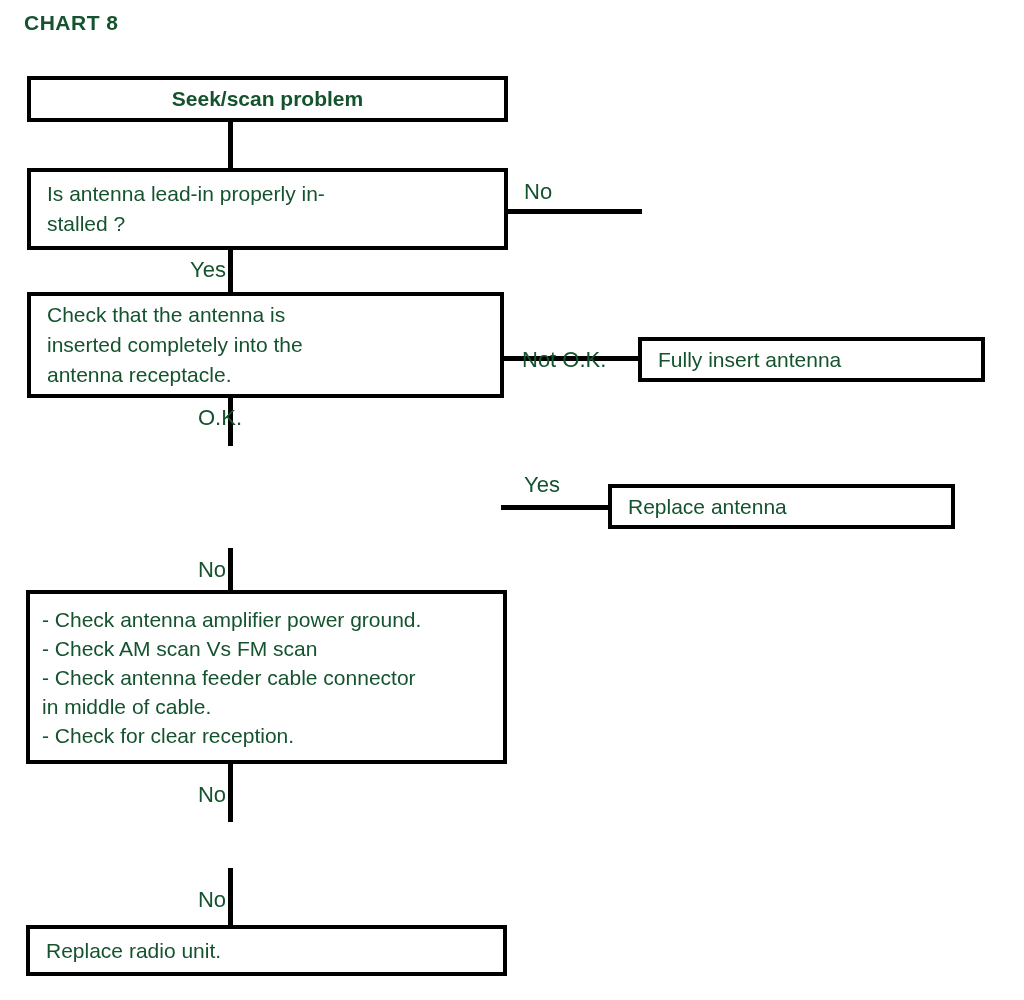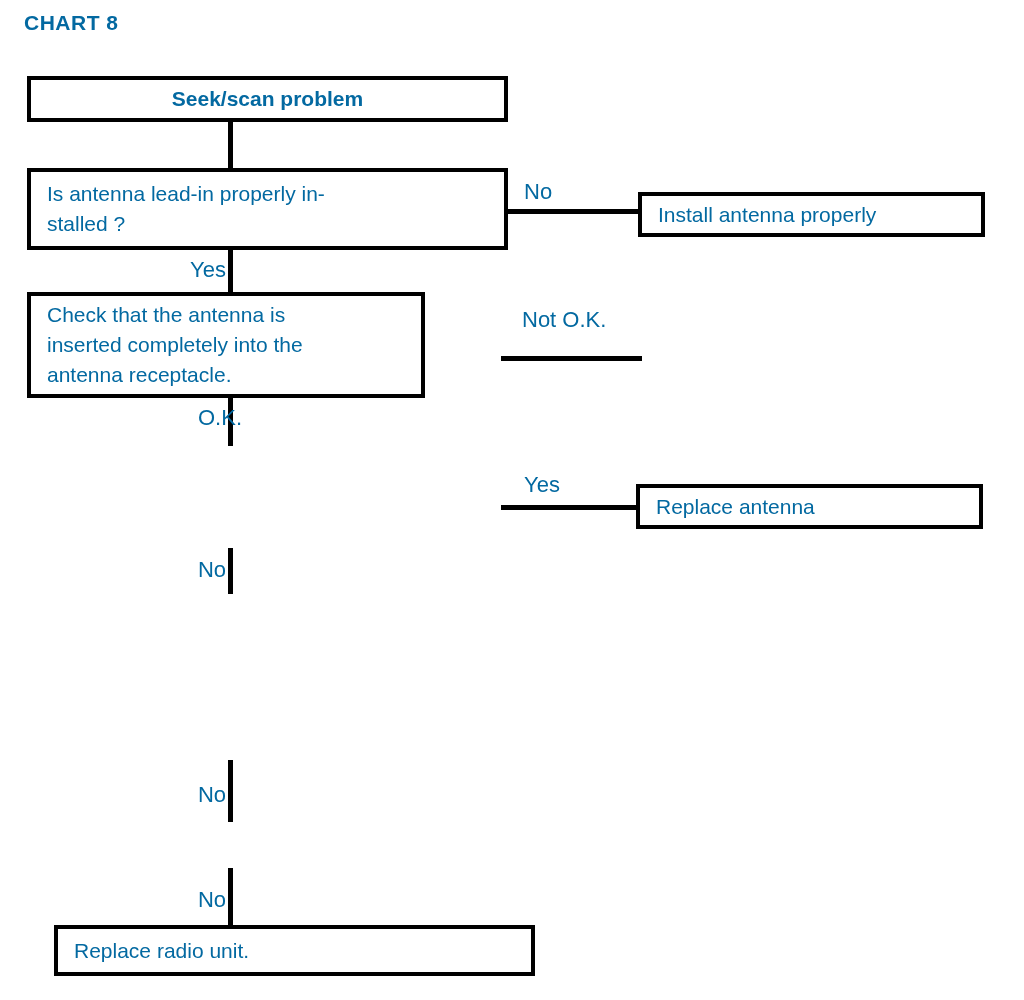--- a/index.html
+++ b/index.html
@@ -6,21 +6,21 @@
     margin: 0;
     padding: 0;
     background: #ffffff;
   }
   #page {
     position: relative;
     width: 1024px;
     height: 1000px;
     background: #ffffff;
     font-family: "Liberation Sans", sans-serif;
-    color: #0369a1;
+    color: #14532d;
     overflow: hidden;
   }
   #chart-title {
     position: absolute;
     left: 24px;
     top: 10px;
     font-size: 21px;
     font-weight: bold;
     letter-spacing: 0.5px;
     line-height: 26px;
@@ -100,47 +100,54 @@
 
   <div class="node" style="left:27px; top:168px; width:481px; height:82px;">
     <div class="txt">Is antenna lead-in properly in-
 stalled ?</div>
   </div>
 
   <div class="node centered" style="left:27px; top:76px; width:481px; height:46px;">
     <div class="txt">Seek/scan problem</div>
   </div>
 
-  <div class="node" style="left:27px; top:292px; width:398px; height:106px;">
+  <div class="node" style="left:27px; top:292px; width:477px; height:106px;">
     <div class="txt">Check that the antenna is
 inserted completely into the
 antenna receptacle.</div>
   </div>
 
 
+  <div class="node listnode" style="left:26px; top:590px; width:481px; height:174px;">
+    <div class="txt">- Check antenna amplifier power ground.
+- Check AM scan Vs FM scan
+- Check antenna feeder cable connector
+   in middle of cable.
+- Check for clear reception.</div>
+  </div>
 
 
-  <div class="node" style="left:26px; top:925px; width:481px; height:51px;margin-left:28px;">
+  <div class="node" style="left:26px; top:925px; width:481px; height:51px;">
     <div class="txt">Replace radio unit.</div>
   </div>
 
-  <div class="node" style="left:638px; top:192px; width:347px; height:45px;">
-    <div class="txt">Install antenna properly</div>
+
+  <div class="node" style="left:638px; top:337px; width:347px; height:45px;">
+    <div class="txt">Fully insert antenna</div>
   </div>
 
-
-  <div class="node" style="left:636px; top:484px; width:347px; height:45px;">
+  <div class="node" style="left:608px; top:484px; width:347px; height:45px;">
     <div class="txt">Replace antenna</div>
   </div>
 
   <div class="edge-label" style="left:524px; top:180px;">No</div>
 
   <div class="edge-label right-al" style="left:148px; top:258px; width:78px;">Yes</div>
 
-  <div class="edge-label" style="left:522px; top:308px;">Not O.K.</div>
+  <div class="edge-label" style="left:522px; top:348px;">Not O.K.</div>
 
   <div class="edge-label right-al" style="left:156px; top:406px; width:86px;">O.K.</div>
 
   <div class="edge-label" style="left:524px; top:473px;">Yes</div>
 
   <div class="edge-label right-al" style="left:148px; top:558px; width:78px;">No</div>
 
   <div class="edge-label right-al" style="left:148px; top:783px; width:78px;">No</div>
 
   <div class="edge-label right-al" style="left:148px; top:888px; width:78px;">No</div>

